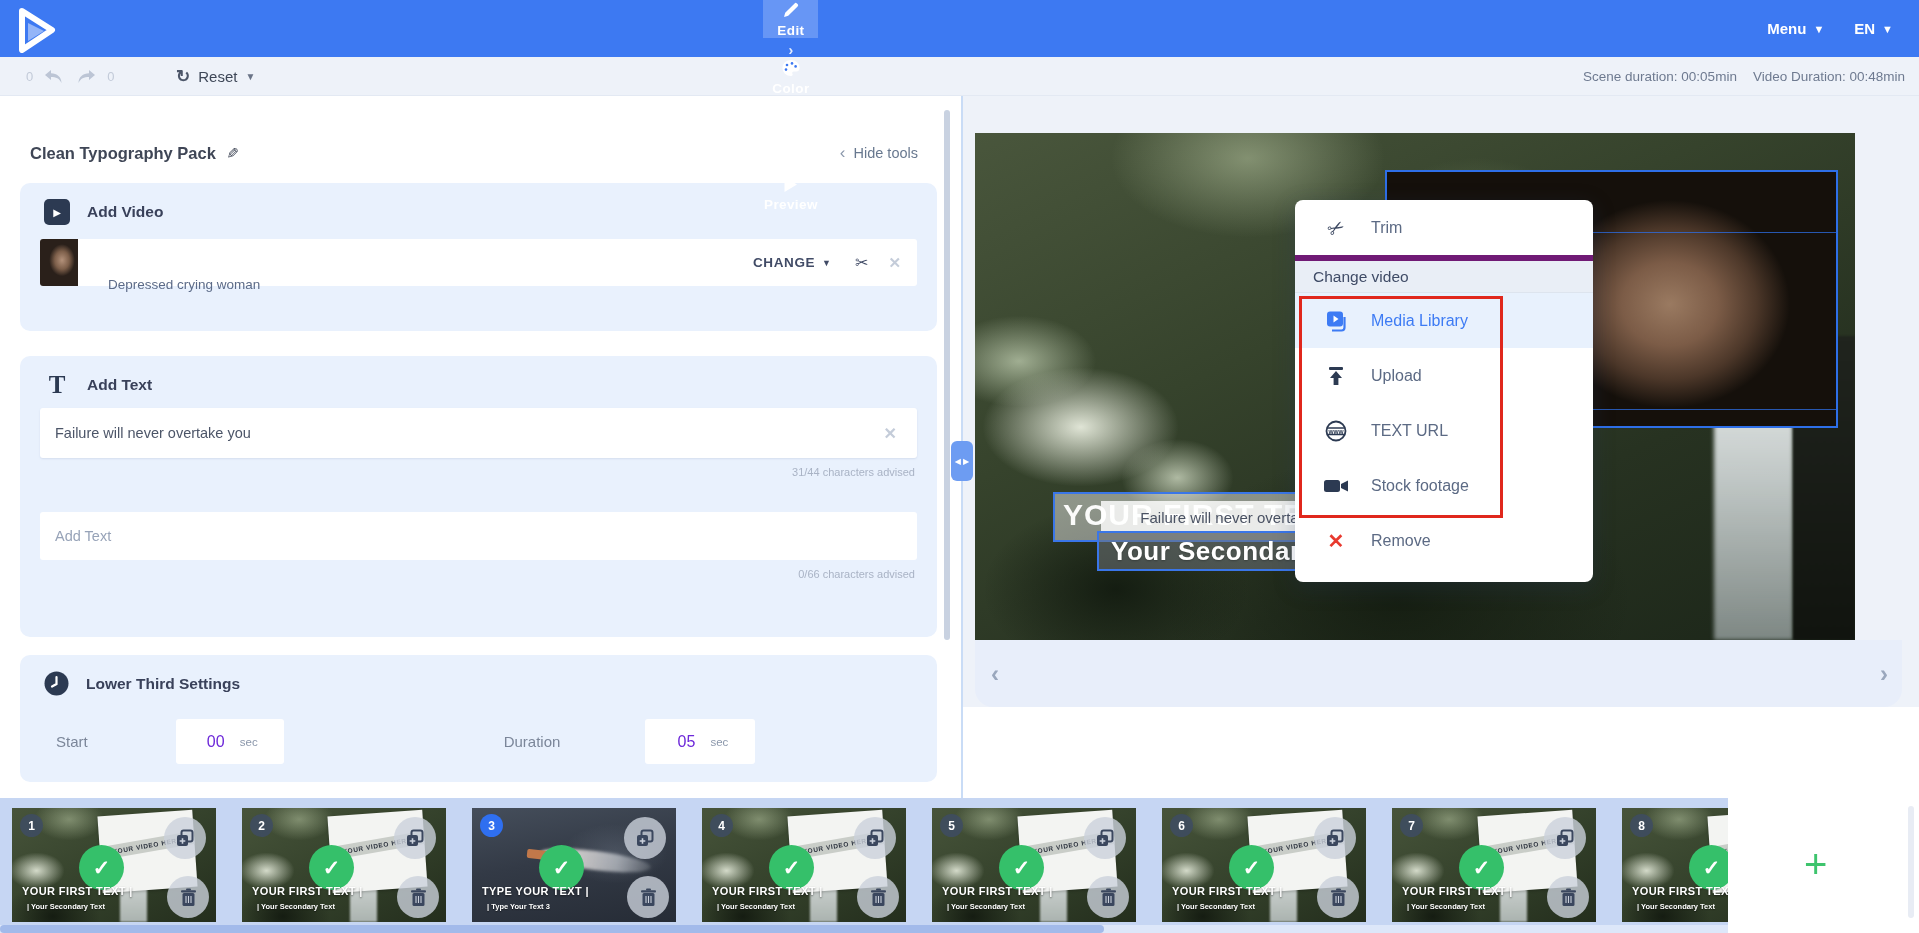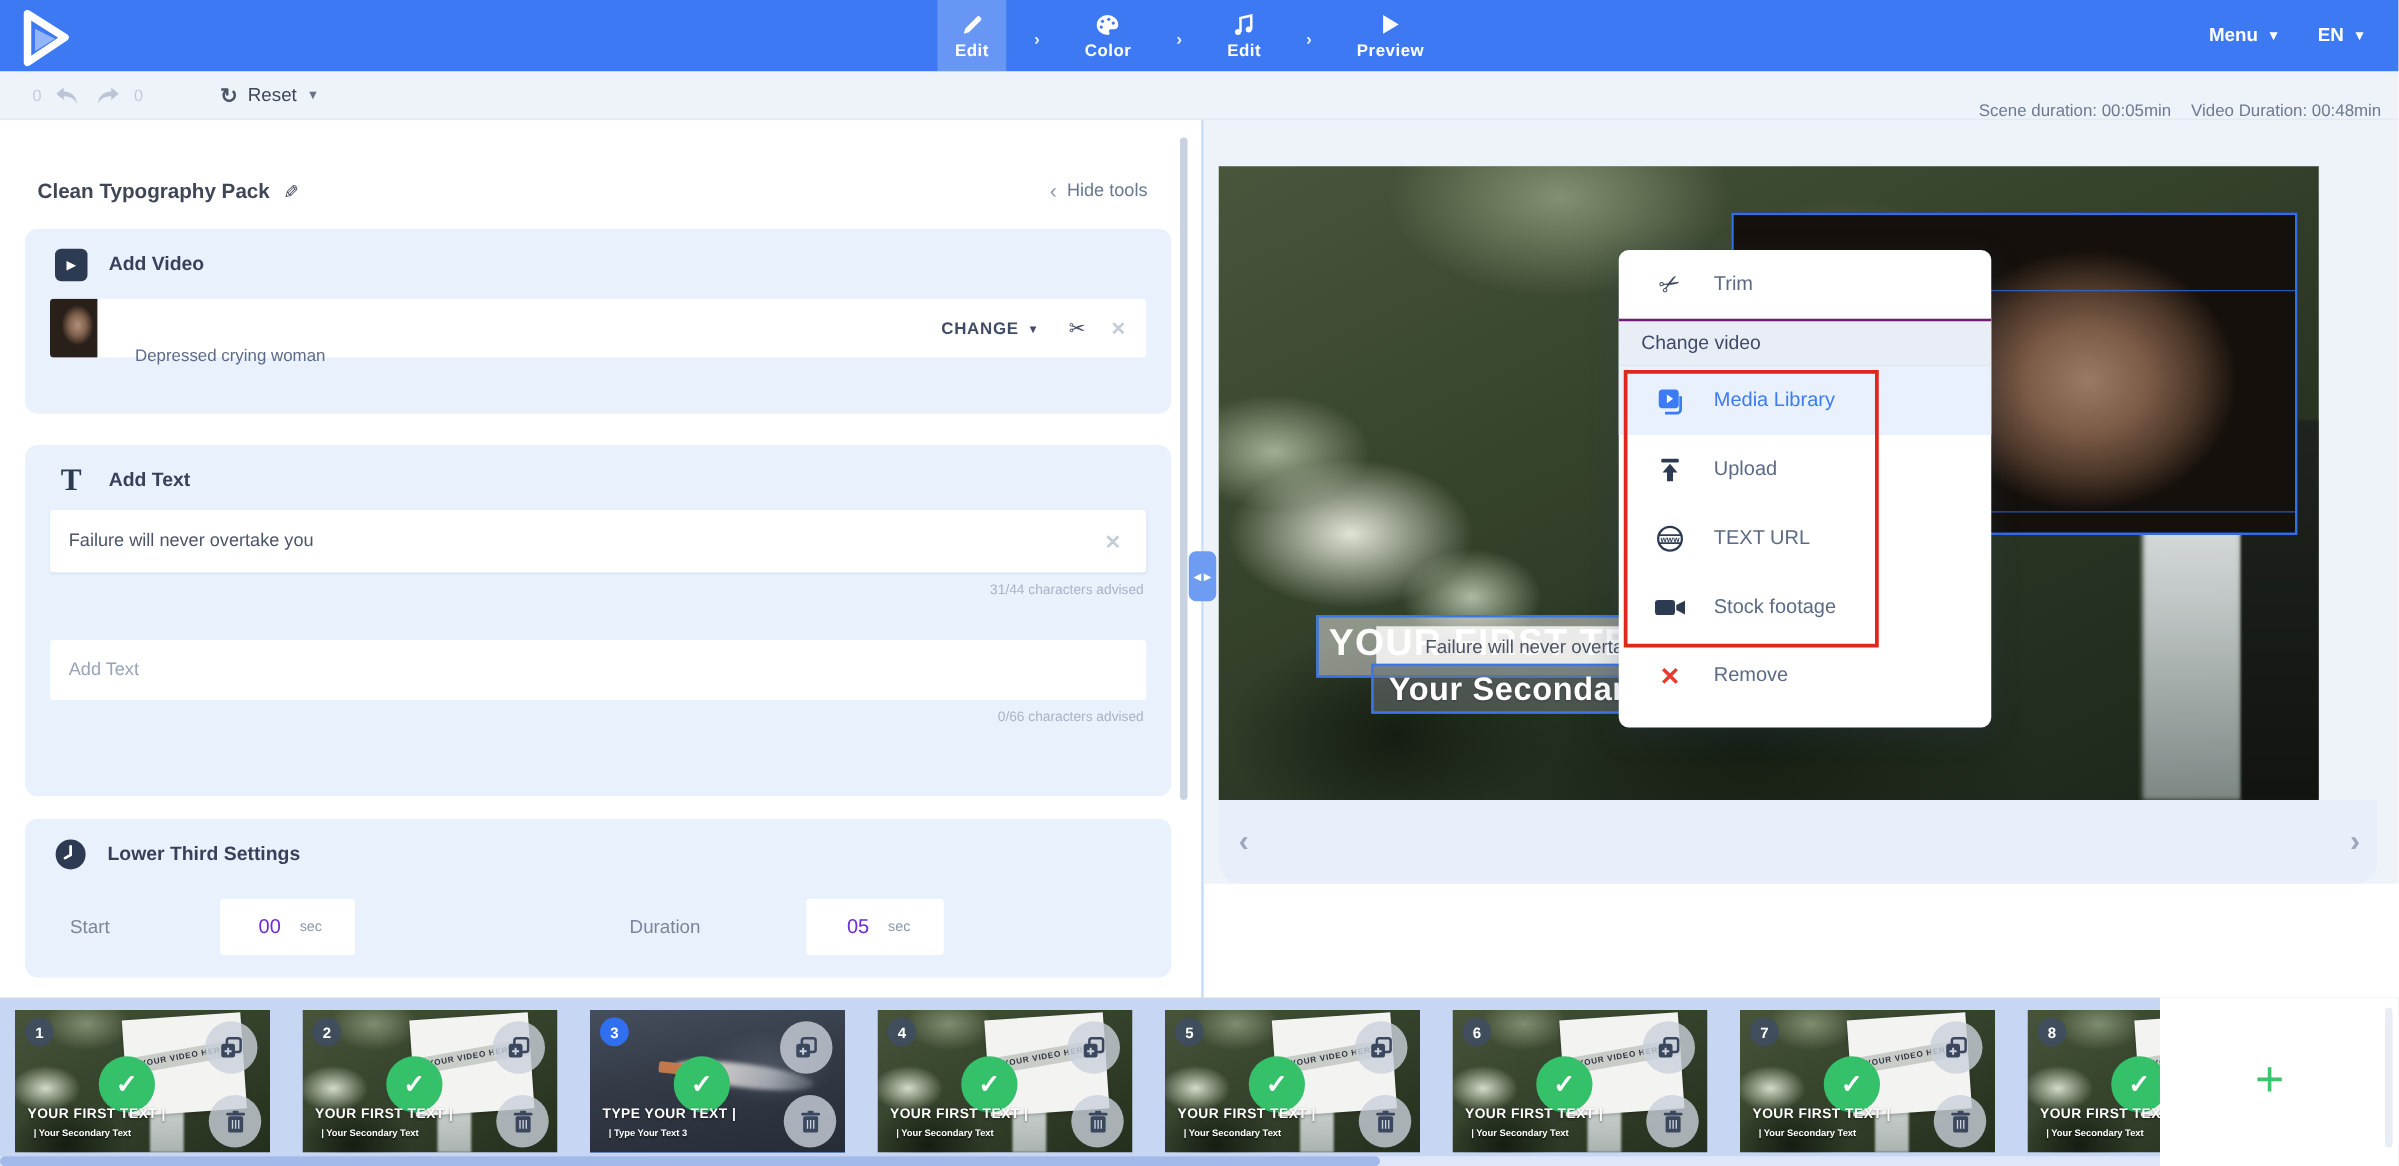--- a/index.html
+++ b/index.html
@@ -3,40 +3,40 @@
 <meta charset="utf-8">
 <style>
   * { margin:0; padding:0; box-sizing:border-box; }
   html,body { width:1919px; height:933px; }
   body { font-family:"Liberation Sans", sans-serif; background:#fff; overflow:hidden; }
   .app { position:relative; width:1919px; height:933px; background:#fff; overflow:hidden; }
 
   
   .navbar { position:absolute; left:0; top:0; width:1919px; height:57px; background:#3d79f2; z-index:30; }
   .logo { position:absolute; left:12px; top:5px; width:48px; height:48px; cursor:pointer; }
-  .steps { position:absolute; left:750px; top:0; height:57px; display:flex; align-items:center; }
+  .steps { position:absolute; left:750px; top:0; height:57px; display:flex; align-items:center;flex-direction:column; }
   .step { height:57px; display:flex; flex-direction:column; align-items:center; justify-content:center; gap:3px; padding:0 14px; cursor:pointer; }
   .step.active { background:rgba(255,255,255,0.22); }
   .step .s-icon { height:20px; display:flex; align-items:center; justify-content:center; }
   .step .s-label { color:#fff; font-size:13.5px; font-weight:600; letter-spacing:.4px; }
   .step-chev { color:rgba(255,255,255,0.85); font-size:14px; font-weight:700; padding:0 22px; margin-top:4px; }
   .nav-right { position:absolute; right:26px; top:0; height:57px; display:flex; align-items:center; gap:30px; }
   .nav-dd { color:#fff; font-size:15px; font-weight:600; cursor:pointer; display:flex; align-items:center; gap:7px; }
   .nav-dd .caret { font-size:11px; }
 
   
   .toolbar { position:absolute; left:0; top:57px; width:1919px; height:39px; background:#eef2f9; border-bottom:1px solid #e3e9f3; z-index:29; }
   .undo-group { position:absolute; left:26px; top:0; height:39px; display:flex; align-items:center; gap:10px; }
   .u-count { color:#c3cbd9; font-size:13px; }
   .u-ico { color:#bcc5d5; font-size:20px; cursor:pointer; line-height:1; }
   .reset-group { position:absolute; left:176px; top:0; height:39px; display:flex; align-items:center; gap:8px; cursor:pointer; }
   .reset-ico { color:#4c5669; font-size:17px; font-weight:700; }
   .reset-label { color:#3e4757; font-size:15px; }
   .reset-caret { color:#6a7487; font-size:10px; }
-  .durations { position:absolute; right:14px; top:0; height:39px; display:flex; align-items:flex-end; gap:16px; color:#6e7a90; font-size:13.5px; }
+  .durations { position:absolute; right:14px; top:0; height:39px; display:flex; align-items:center; gap:16px; color:#6e7a90; font-size:13.5px; }
 
   
   .left-panel { position:absolute; left:0; top:96px; width:962px; height:706px; background:#fff; }
   .lp-scrollbar { position:absolute; left:944px; top:14px; width:6px; height:530px; background:#c9d2e1; border-radius:3px; cursor:pointer; }
   .lp-header { position:absolute; left:30px; right:44px; top:44px; height:26px; display:flex; align-items:center; }
   .lp-title { color:#3f4656; font-size:16.5px; font-weight:600; }
   .edit-pencil { color:#3f4656; font-size:15px; margin-left:10px; cursor:pointer; transform:rotate(90deg); display:inline-block; }
   .hide-tools { margin-left:auto; color:#68788f; font-size:14.5px; cursor:pointer; display:flex; align-items:center; gap:8px; }
   .hide-tools .chev { font-size:17px; color:#8a97ab; }
 
@@ -115,21 +115,21 @@
   .pill { position:absolute; top:11px; height:45px; border-radius:23px; display:flex; align-items:center; justify-content:center; gap:9px; cursor:pointer; font-weight:700; letter-spacing:.4px; font-size:14px; }
   .pill-replace { left:1315px; width:122px; background:#fff; color:#3a4456; box-shadow:0 2px 8px rgba(90,110,150,.25); top:651px; position:absolute; }
   .pill-snapshot { left:1460px; width:128px; background:#3d7bf4; color:#fff; top:651px; position:absolute; }
   .repl-ico { font-size:16px; font-weight:400; }
 
   
   .ctx-menu { position:absolute; left:1295px; top:200px; width:298px; height:382px; background:#fff; border-radius:8px; box-shadow:0 6px 22px rgba(40,60,100,.25); z-index:40; }
   .ctx-item { position:relative; height:55px; display:flex; align-items:center; cursor:pointer; }
   .ctx-item .ci-icon { position:absolute; left:26px; width:30px; display:flex; justify-content:center; }
   .ctx-item .ci-label { position:absolute; left:76px; color:#5c6a84; font-size:16px; }
-  .ctx-section { height:38px; background:#e9eef6; display:flex; align-items:center; padding-left:18px; color:#3f4b66; font-size:15.5px; border-top:2px solid #701a75; border-bottom:1px solid #dde4ee; }
+  .ctx-section { height:38px; background:#e9eef6; display:flex; align-items:center; padding-left:18px; color:#3f4b66; font-size:15.5px; border-top:6px solid #701a75; border-bottom:1px solid #dde4ee; }
   .ctx-item.hl { background:#e8f1fd; }
   .ctx-item.hl .ci-label { color:#3d7bf4; }
   .ctx-item.remove { height:56px; }
   .ctx-item.remove .ci-icon { color:#e8392e; font-size:20px; font-weight:800; }
   .trim-ico { color:#3e4a63; font-size:20px; display:inline-block; transform:rotate(-30deg); }
   .red-outline { position:absolute; left:4px; top:96px; width:204px; height:222px; border:3px solid #e0271c; z-index:41; pointer-events:none; }
 
   
   .strip { position:absolute; left:0; top:798px; width:1919px; height:135px; background:#c6d6f3; }
   .thumb { position:absolute; top:10px; width:204px; height:114px; overflow:hidden; cursor:pointer; }

